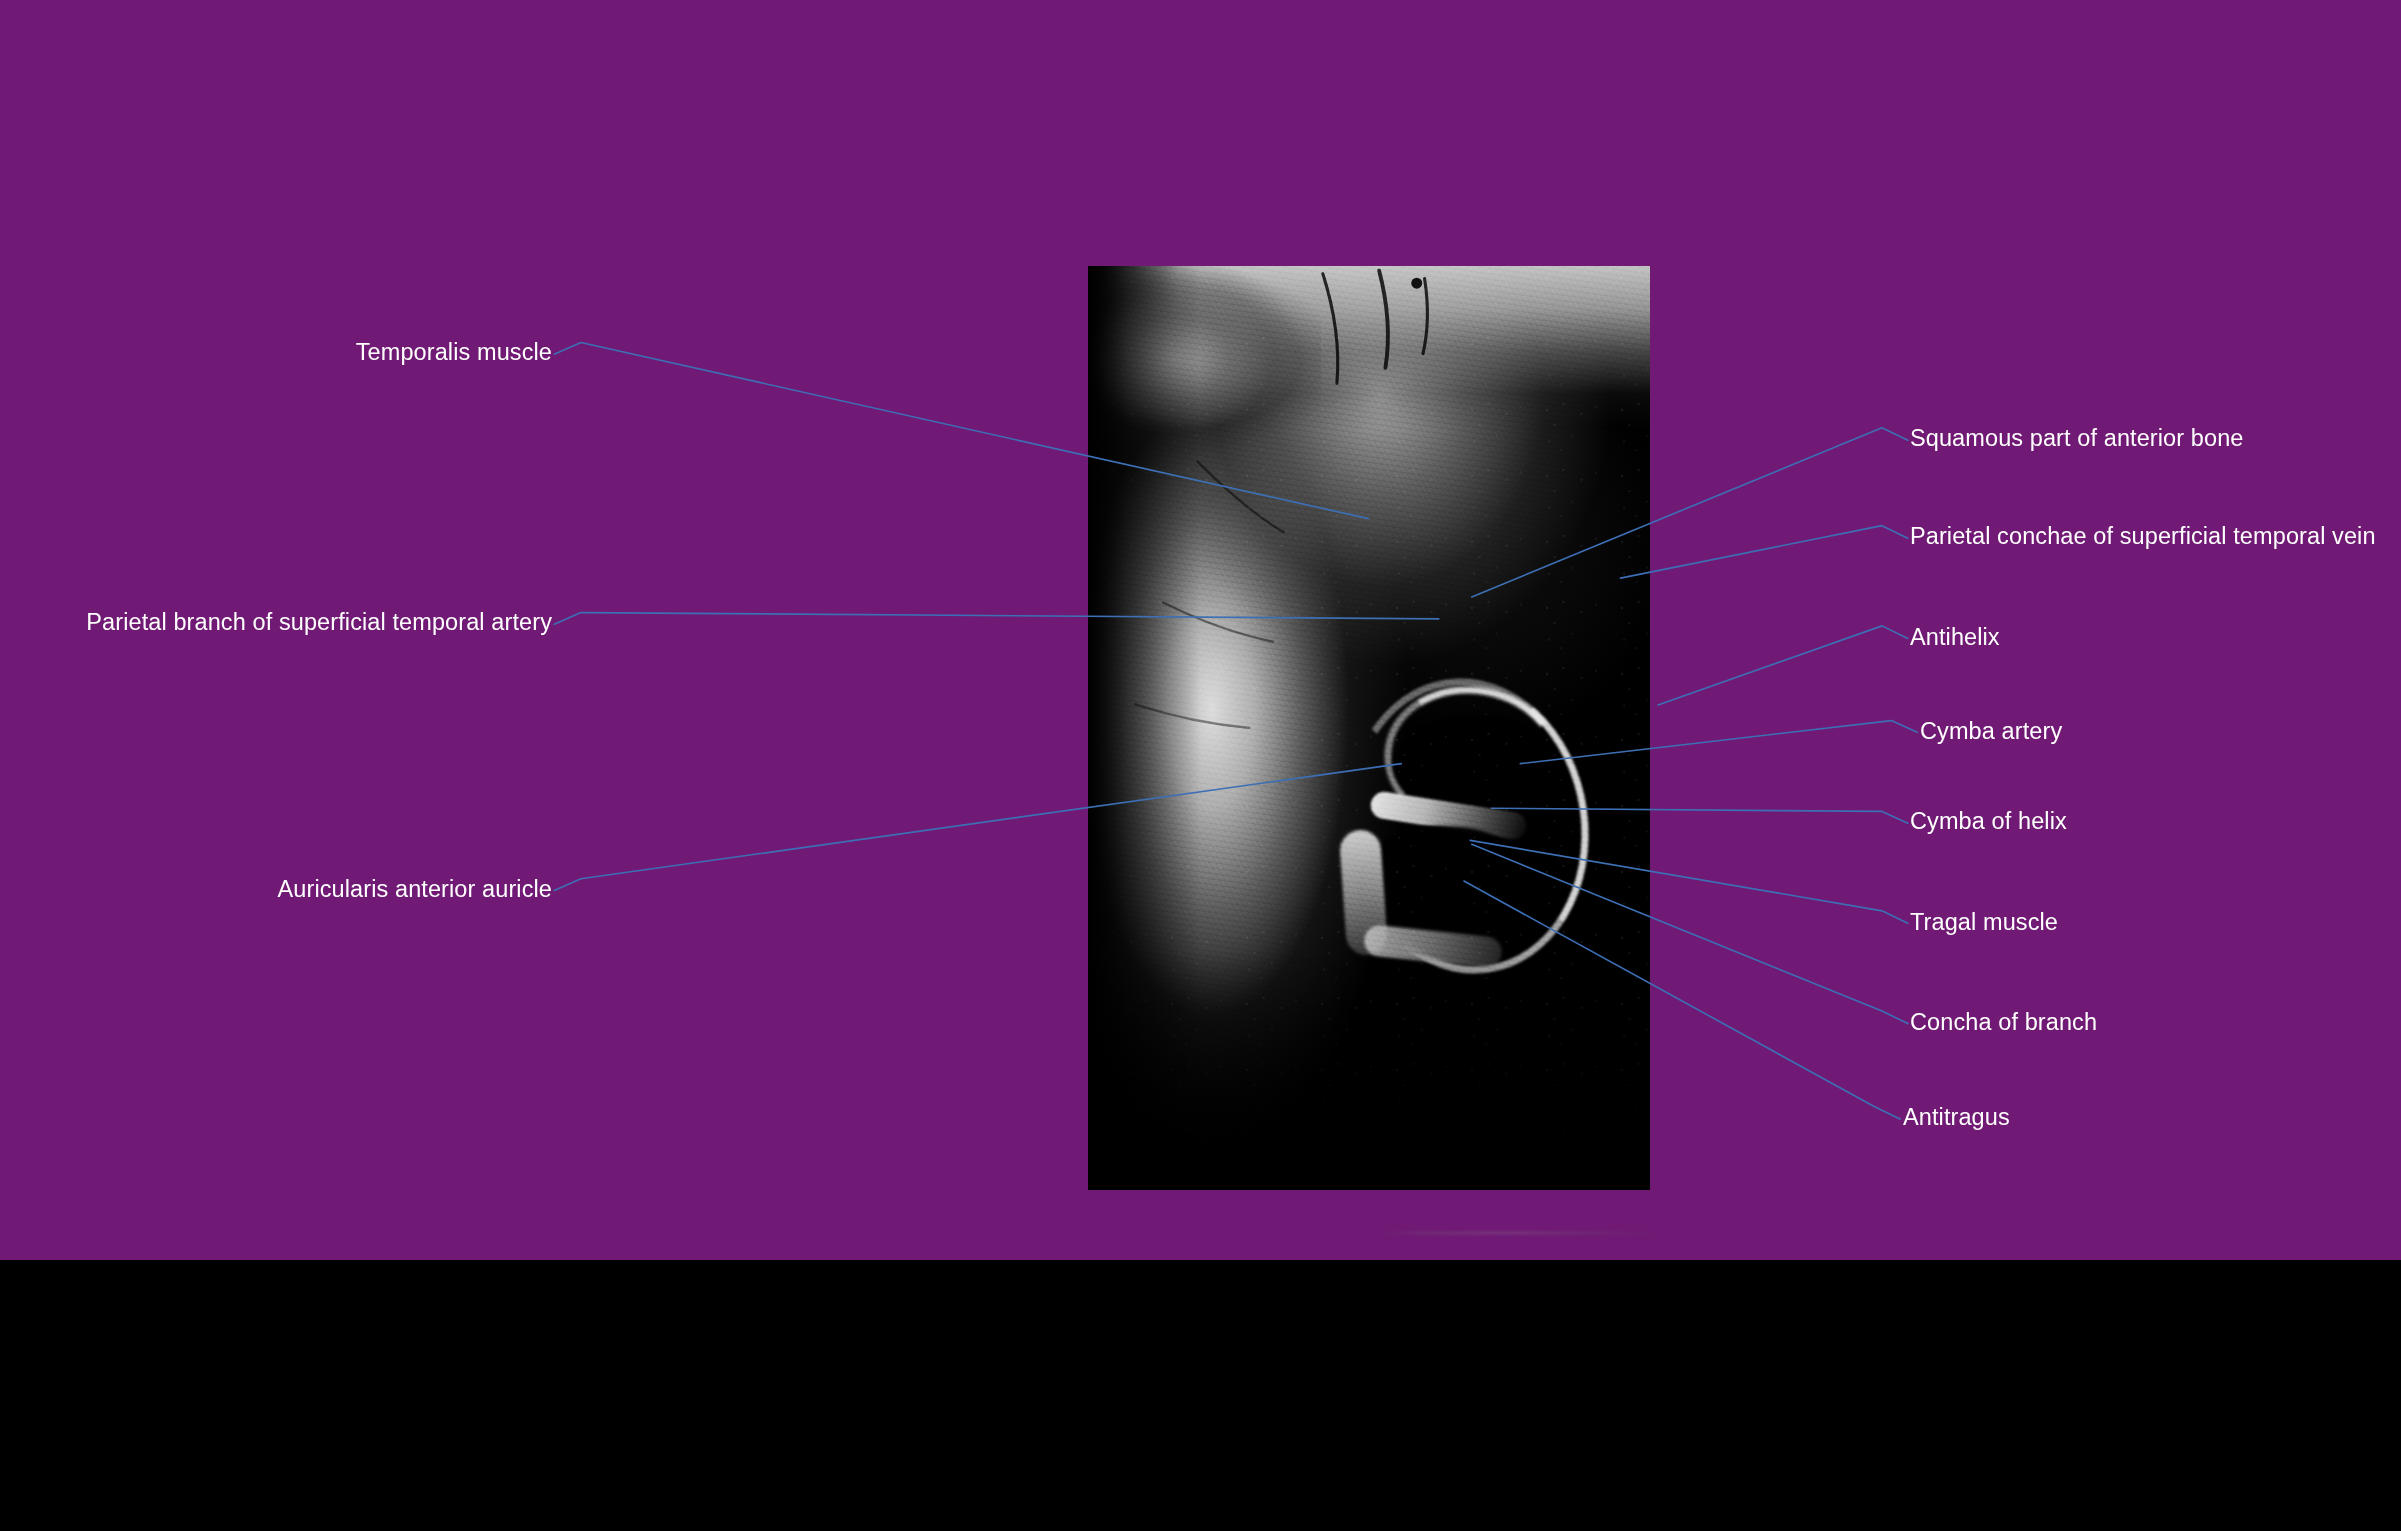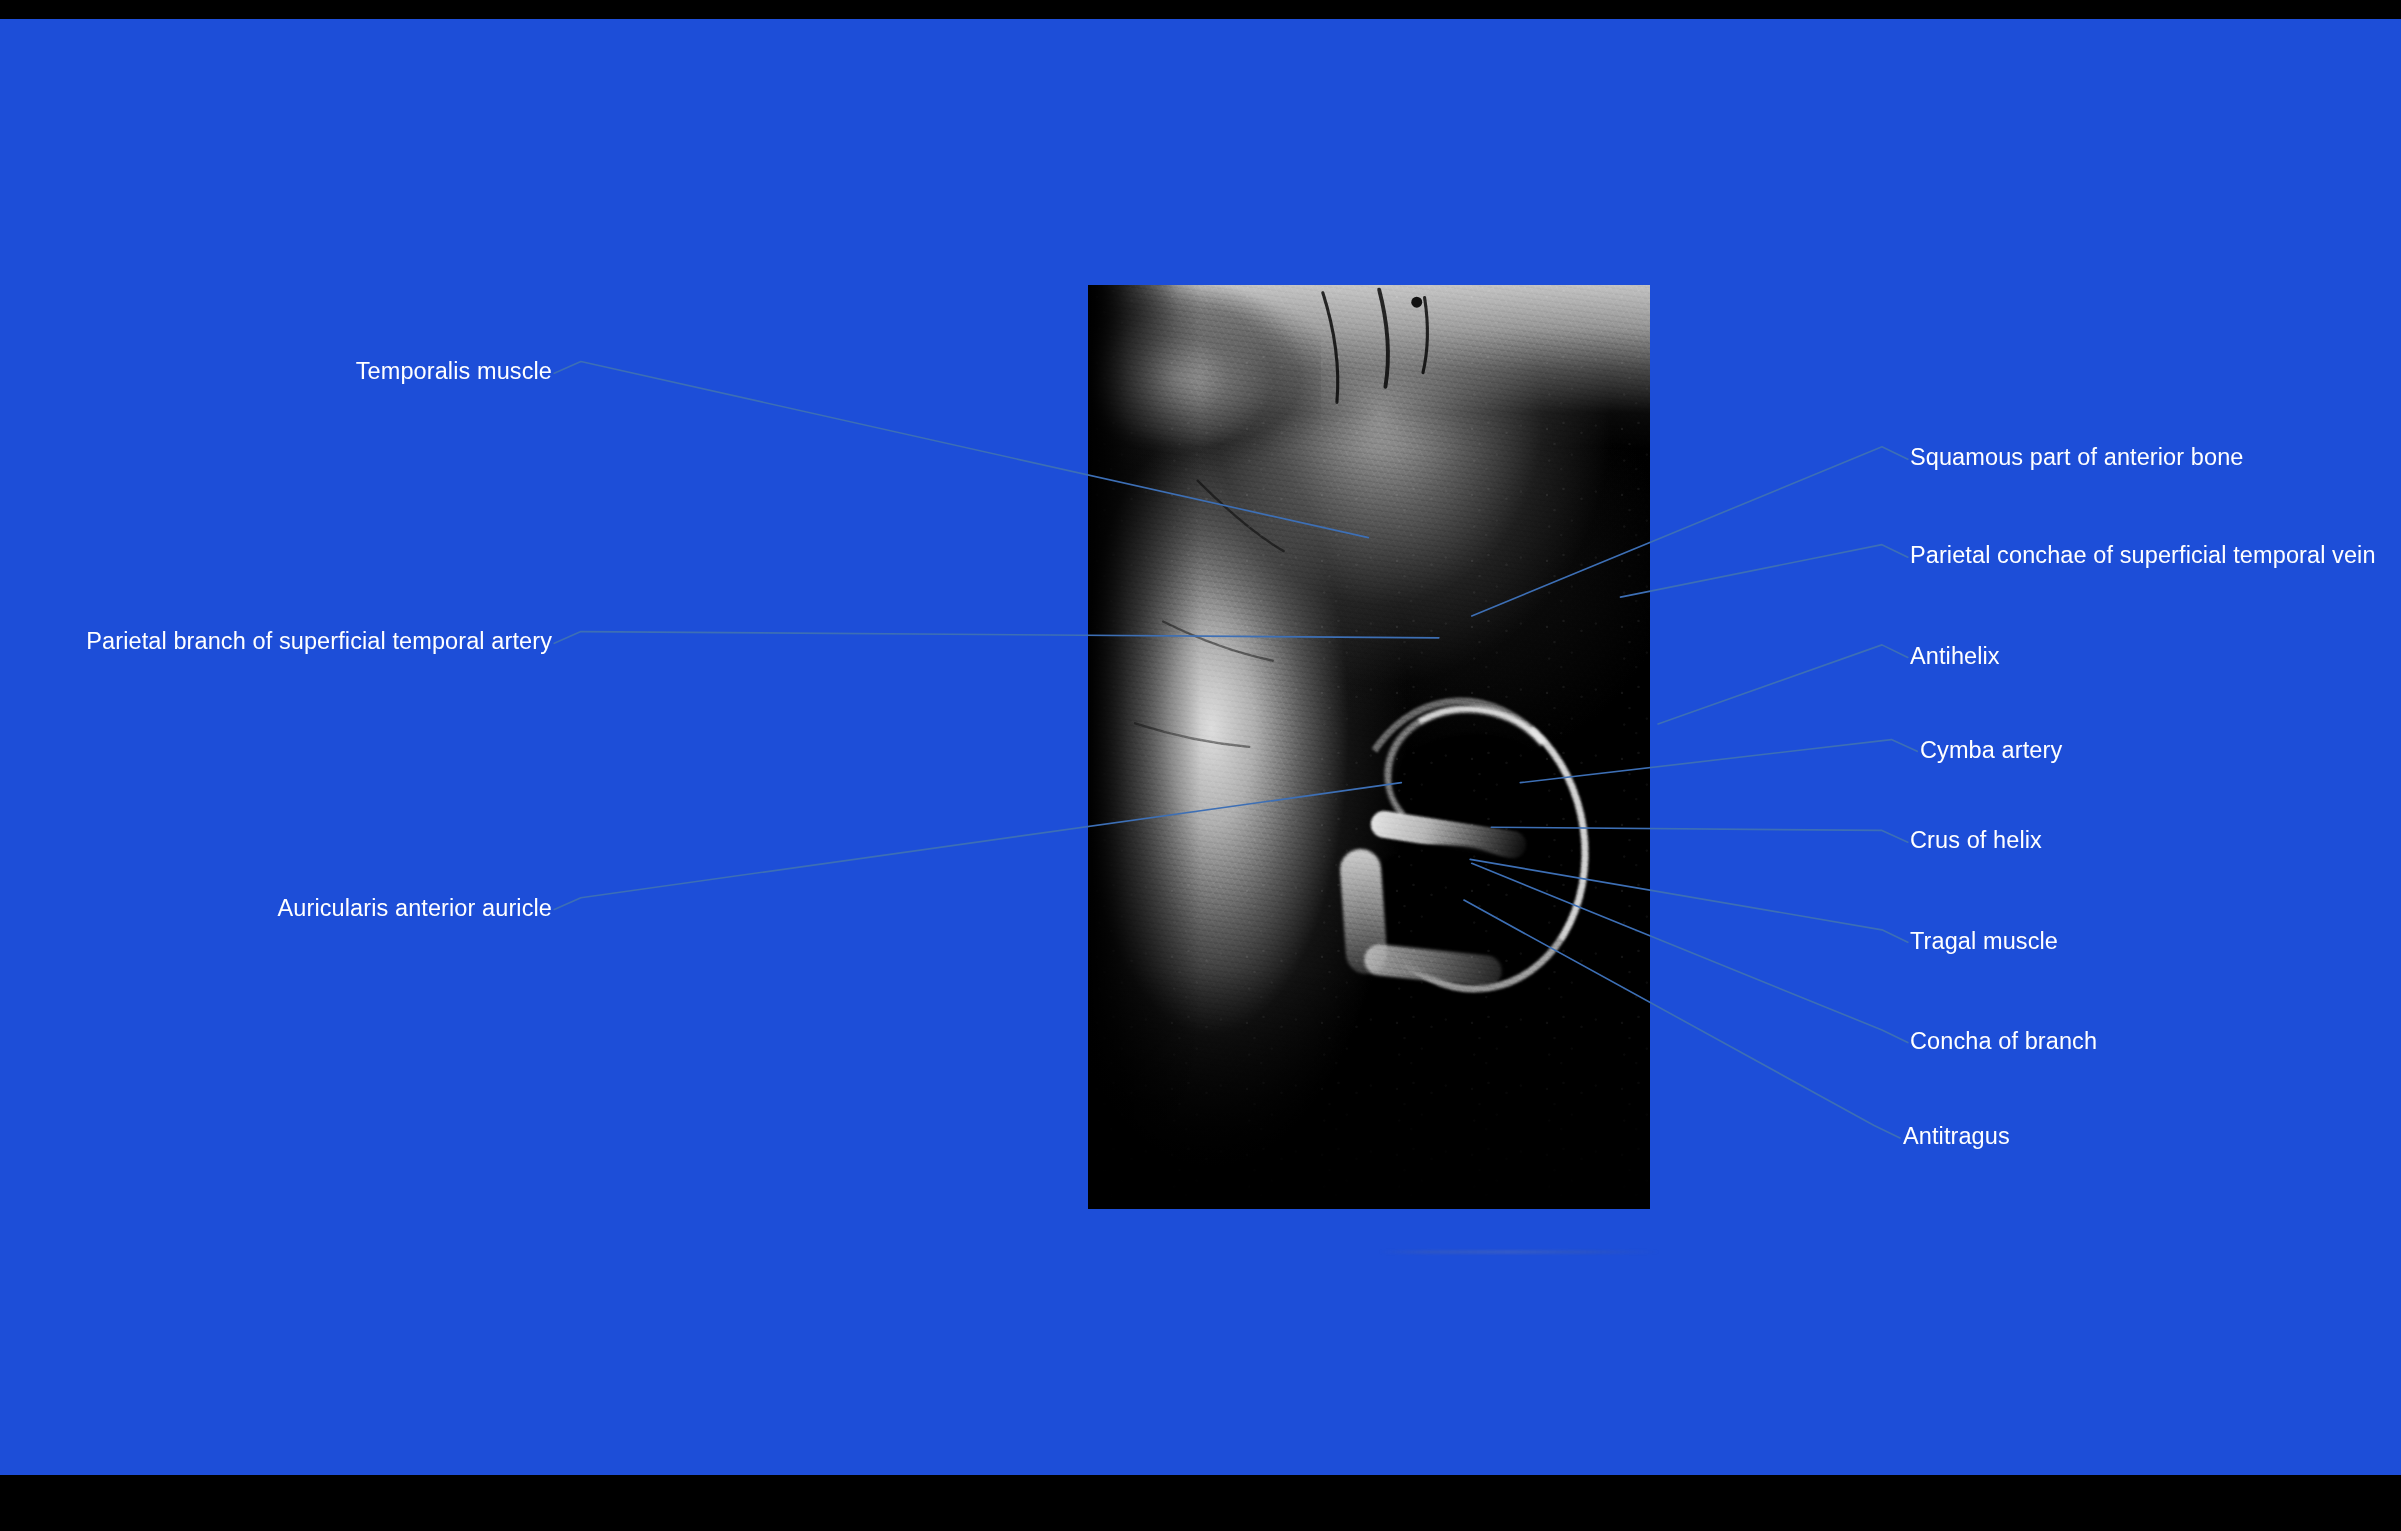--- a/index.html
+++ b/index.html
@@ -14,23 +14,22 @@
     position: relative;
     overflow: hidden;
     font-family: "Liberation Sans", sans-serif;
     -webkit-font-smoothing: antialiased;
   }
 
   #stage {
     position: absolute;
     left: 0; top: 0;
     width: 2401px;
-    height: 1456px;
-    background: #1d4ed8;
-    margin-top: 19px;
+    height: 1260px;
+    background: #701a75;
   }
 
   
   #specimen {
     position: absolute;
     left: 1088px;
     top: 266px;
     width: 562px;
     height: 924px;
     overflow: hidden;
@@ -328,20 +327,20 @@
   </svg>
 
   <div id="label-layer">
       <div class="label left" style="left: 552px; top: 352px;">Temporalis muscle</div>
       <div class="label left" style="left: 552px; top: 622px;">Parietal branch of superficial temporal artery</div>
       <div class="label left" style="left: 552px; top: 889px;">Auricularis anterior auricle</div>
       <div class="label right" style="left: 1910px; top: 438px;">Squamous part of anterior bone</div>
       <div class="label right" style="left: 1910px; top: 536px;">Parietal conchae of superficial temporal vein</div>
       <div class="label right" style="left: 1910px; top: 637px;">Antihelix</div>
       <div class="label right" style="left: 1920px; top: 731px;">Cymba artery</div>
-      <div class="label right" style="left: 1910px; top: 821px;">Crus of helix</div>
+      <div class="label right" style="left: 1910px; top: 821px;">Cymba of helix</div>
       <div class="label right" style="left: 1910px; top: 922px;">Tragal muscle</div>
       <div class="label right" style="left: 1910px; top: 1022px;">Concha of branch</div>
       <div class="label right" style="left: 1903px; top: 1117px;">Antitragus</div>
     </div>
 
 </div>
 
 
 </body></html>

